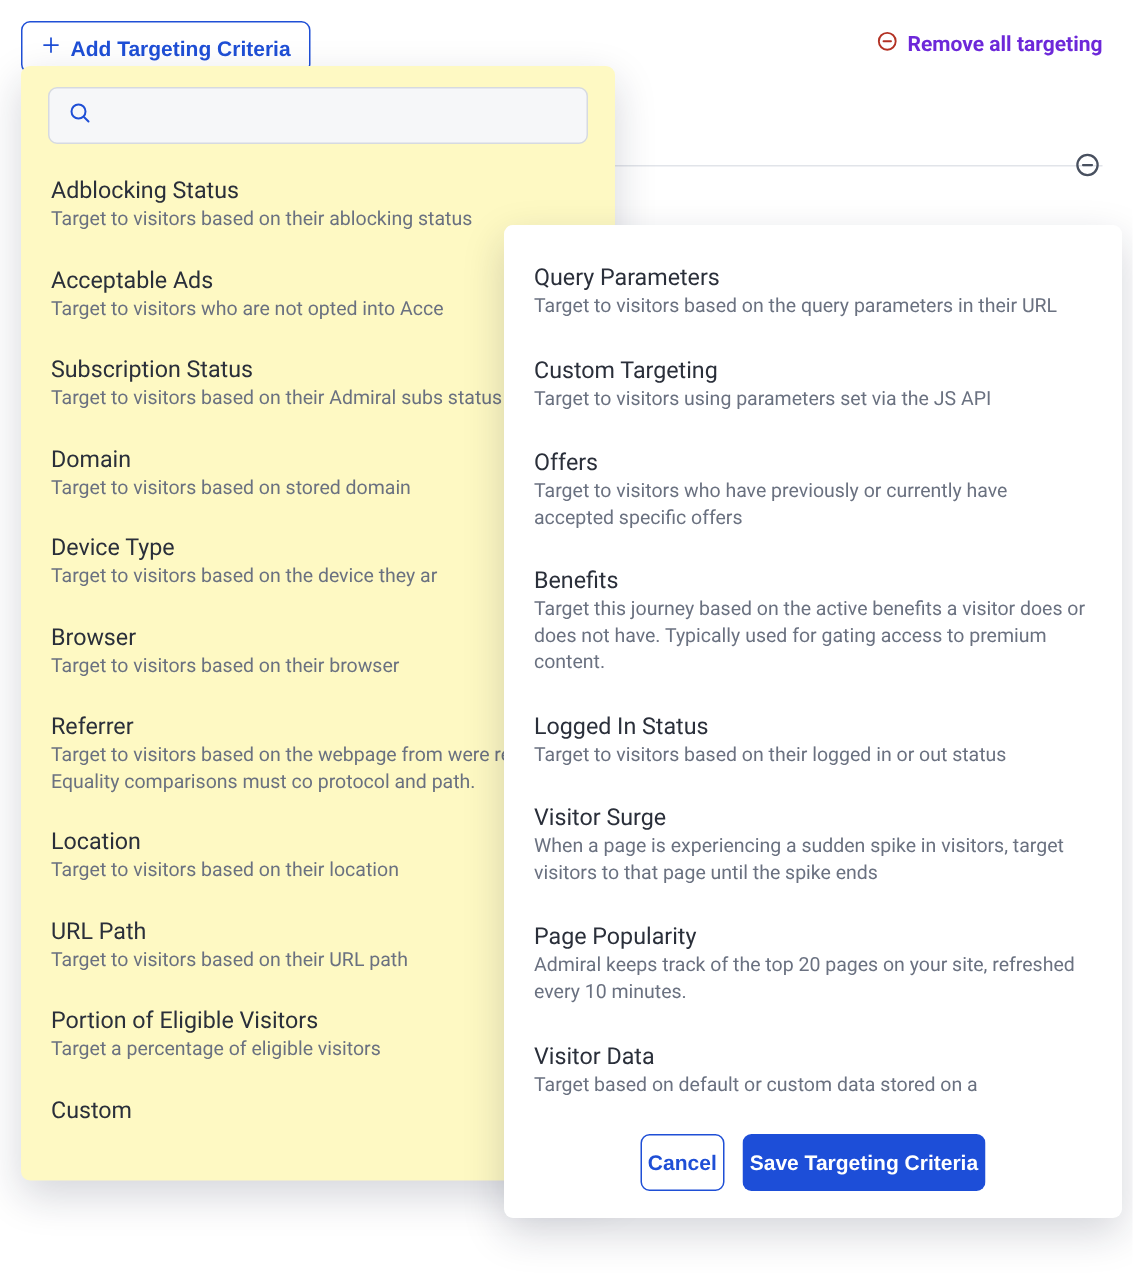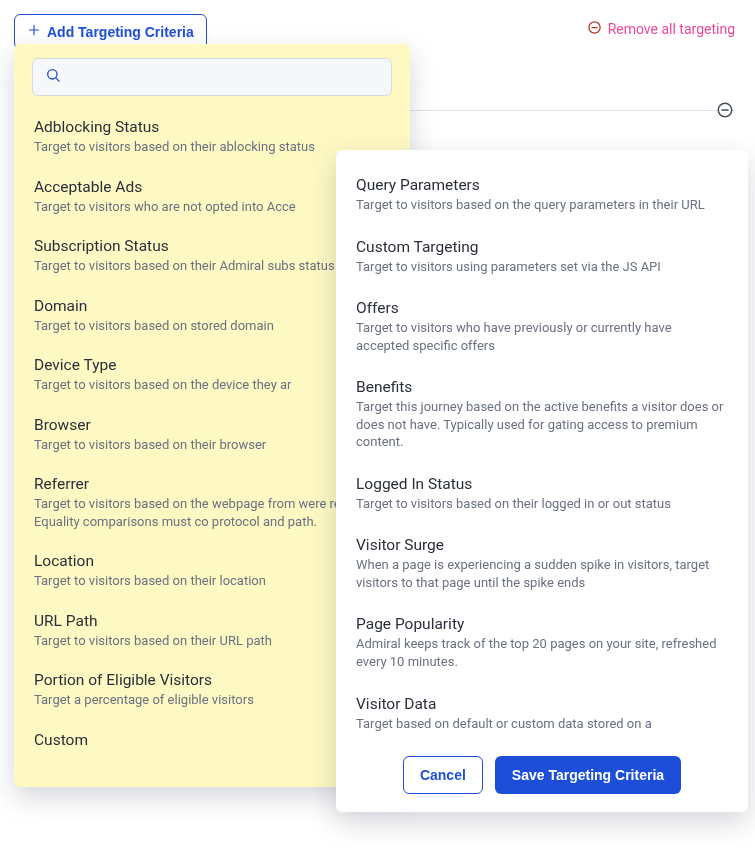--- a/index.html
+++ b/index.html
@@ -29,22 +29,22 @@
       font-size: 14px;
       background: #fff;
       cursor: pointer;
       justify-content: center;
     }
     .add-btn svg { stroke: #1f4fd6; }
     .remove-all {
       display: inline-flex;
       align-items: center;
       gap: 6px;
-      color: #ec4899;
-      font-weight: 400;
+      color: #6d28d9;
+      font-weight: 700;
       font-size: 14px;
       cursor: pointer;
       padding-top: 6px;
       padding-right: 6px;
     }
     .remove-all svg { stroke: #b33224; }
     .hr-line {
       position: absolute;
       top: 110px;
       left: 14px;
@@ -129,21 +129,21 @@
     .footer-btns {
       display: flex;
       justify-content: center;
       gap: 12px;
       padding: 10px 20px 0 20px;
     }
     .btn {
       border-radius: 6px;
       font-size: 14px;
       font-weight: 600;
-      padding: 10px 16px;
+      padding: 10px 4px;
       cursor: pointer;
       border: 1.5px solid transparent;
     }
     .btn-cancel {
       background: #fff;
       color: #1f4fd6;
       border-color: #1f4fd6;
     }
     .btn-save {
       background: #1d4ed8;

